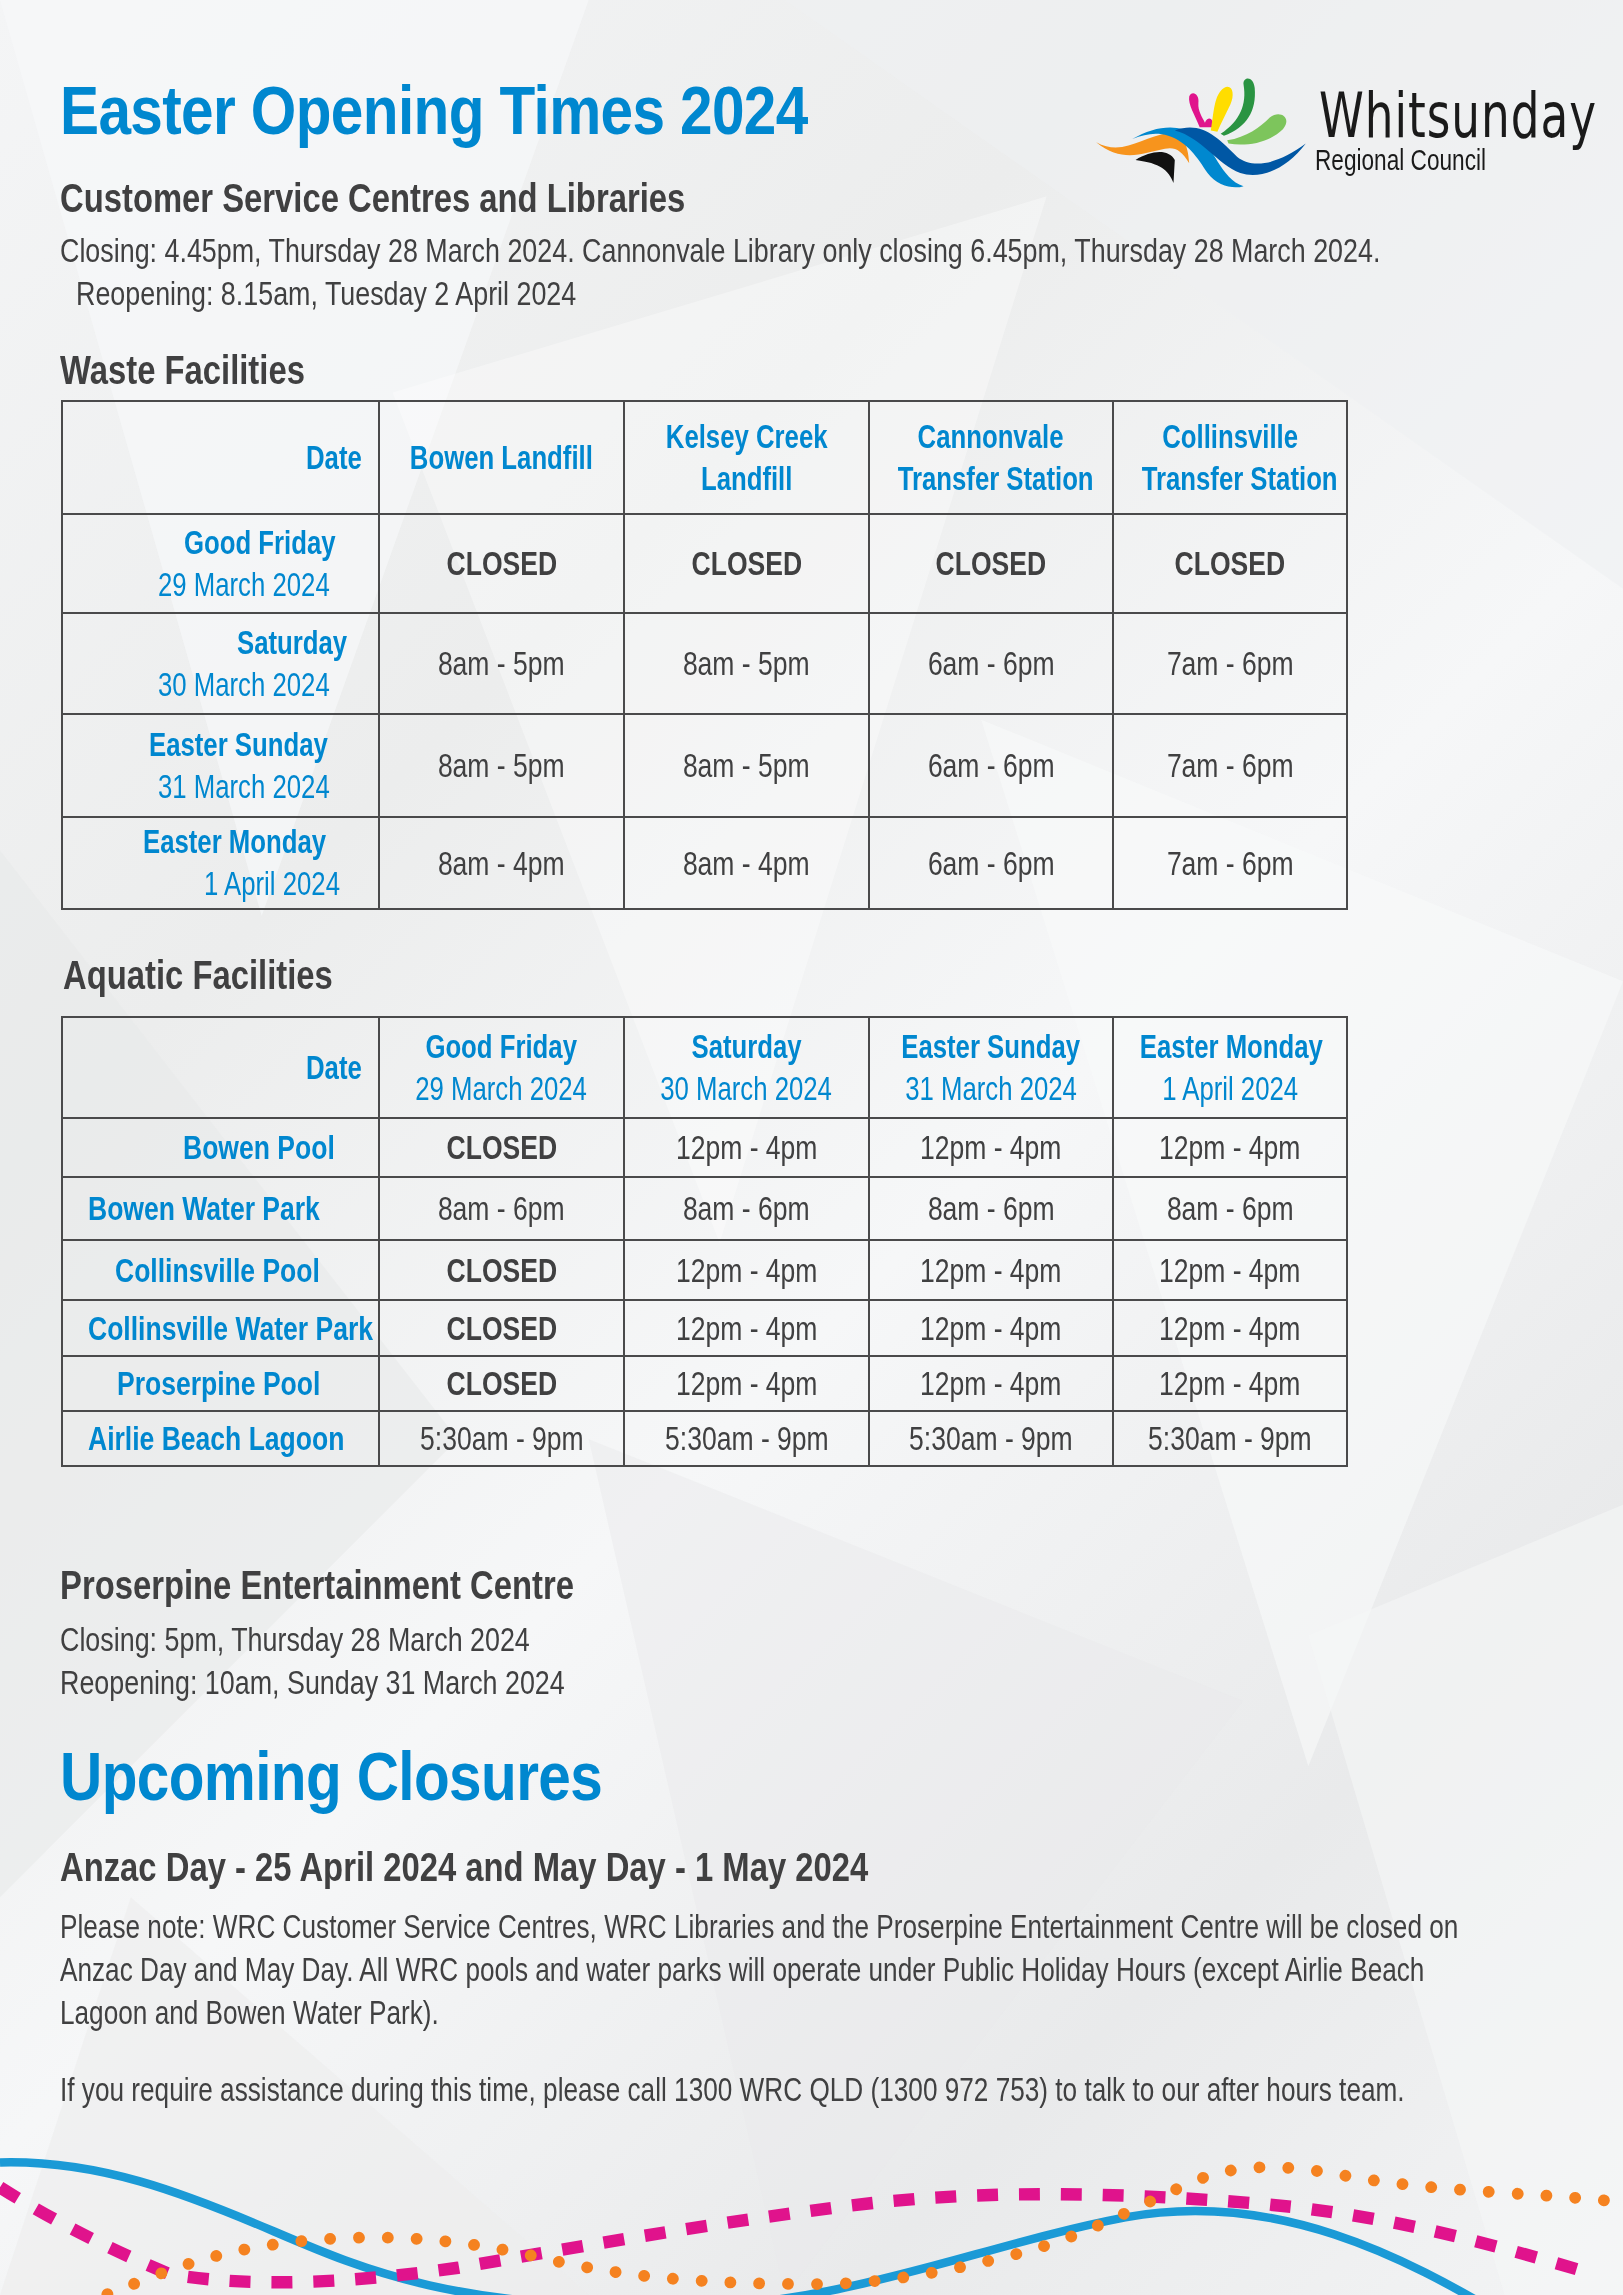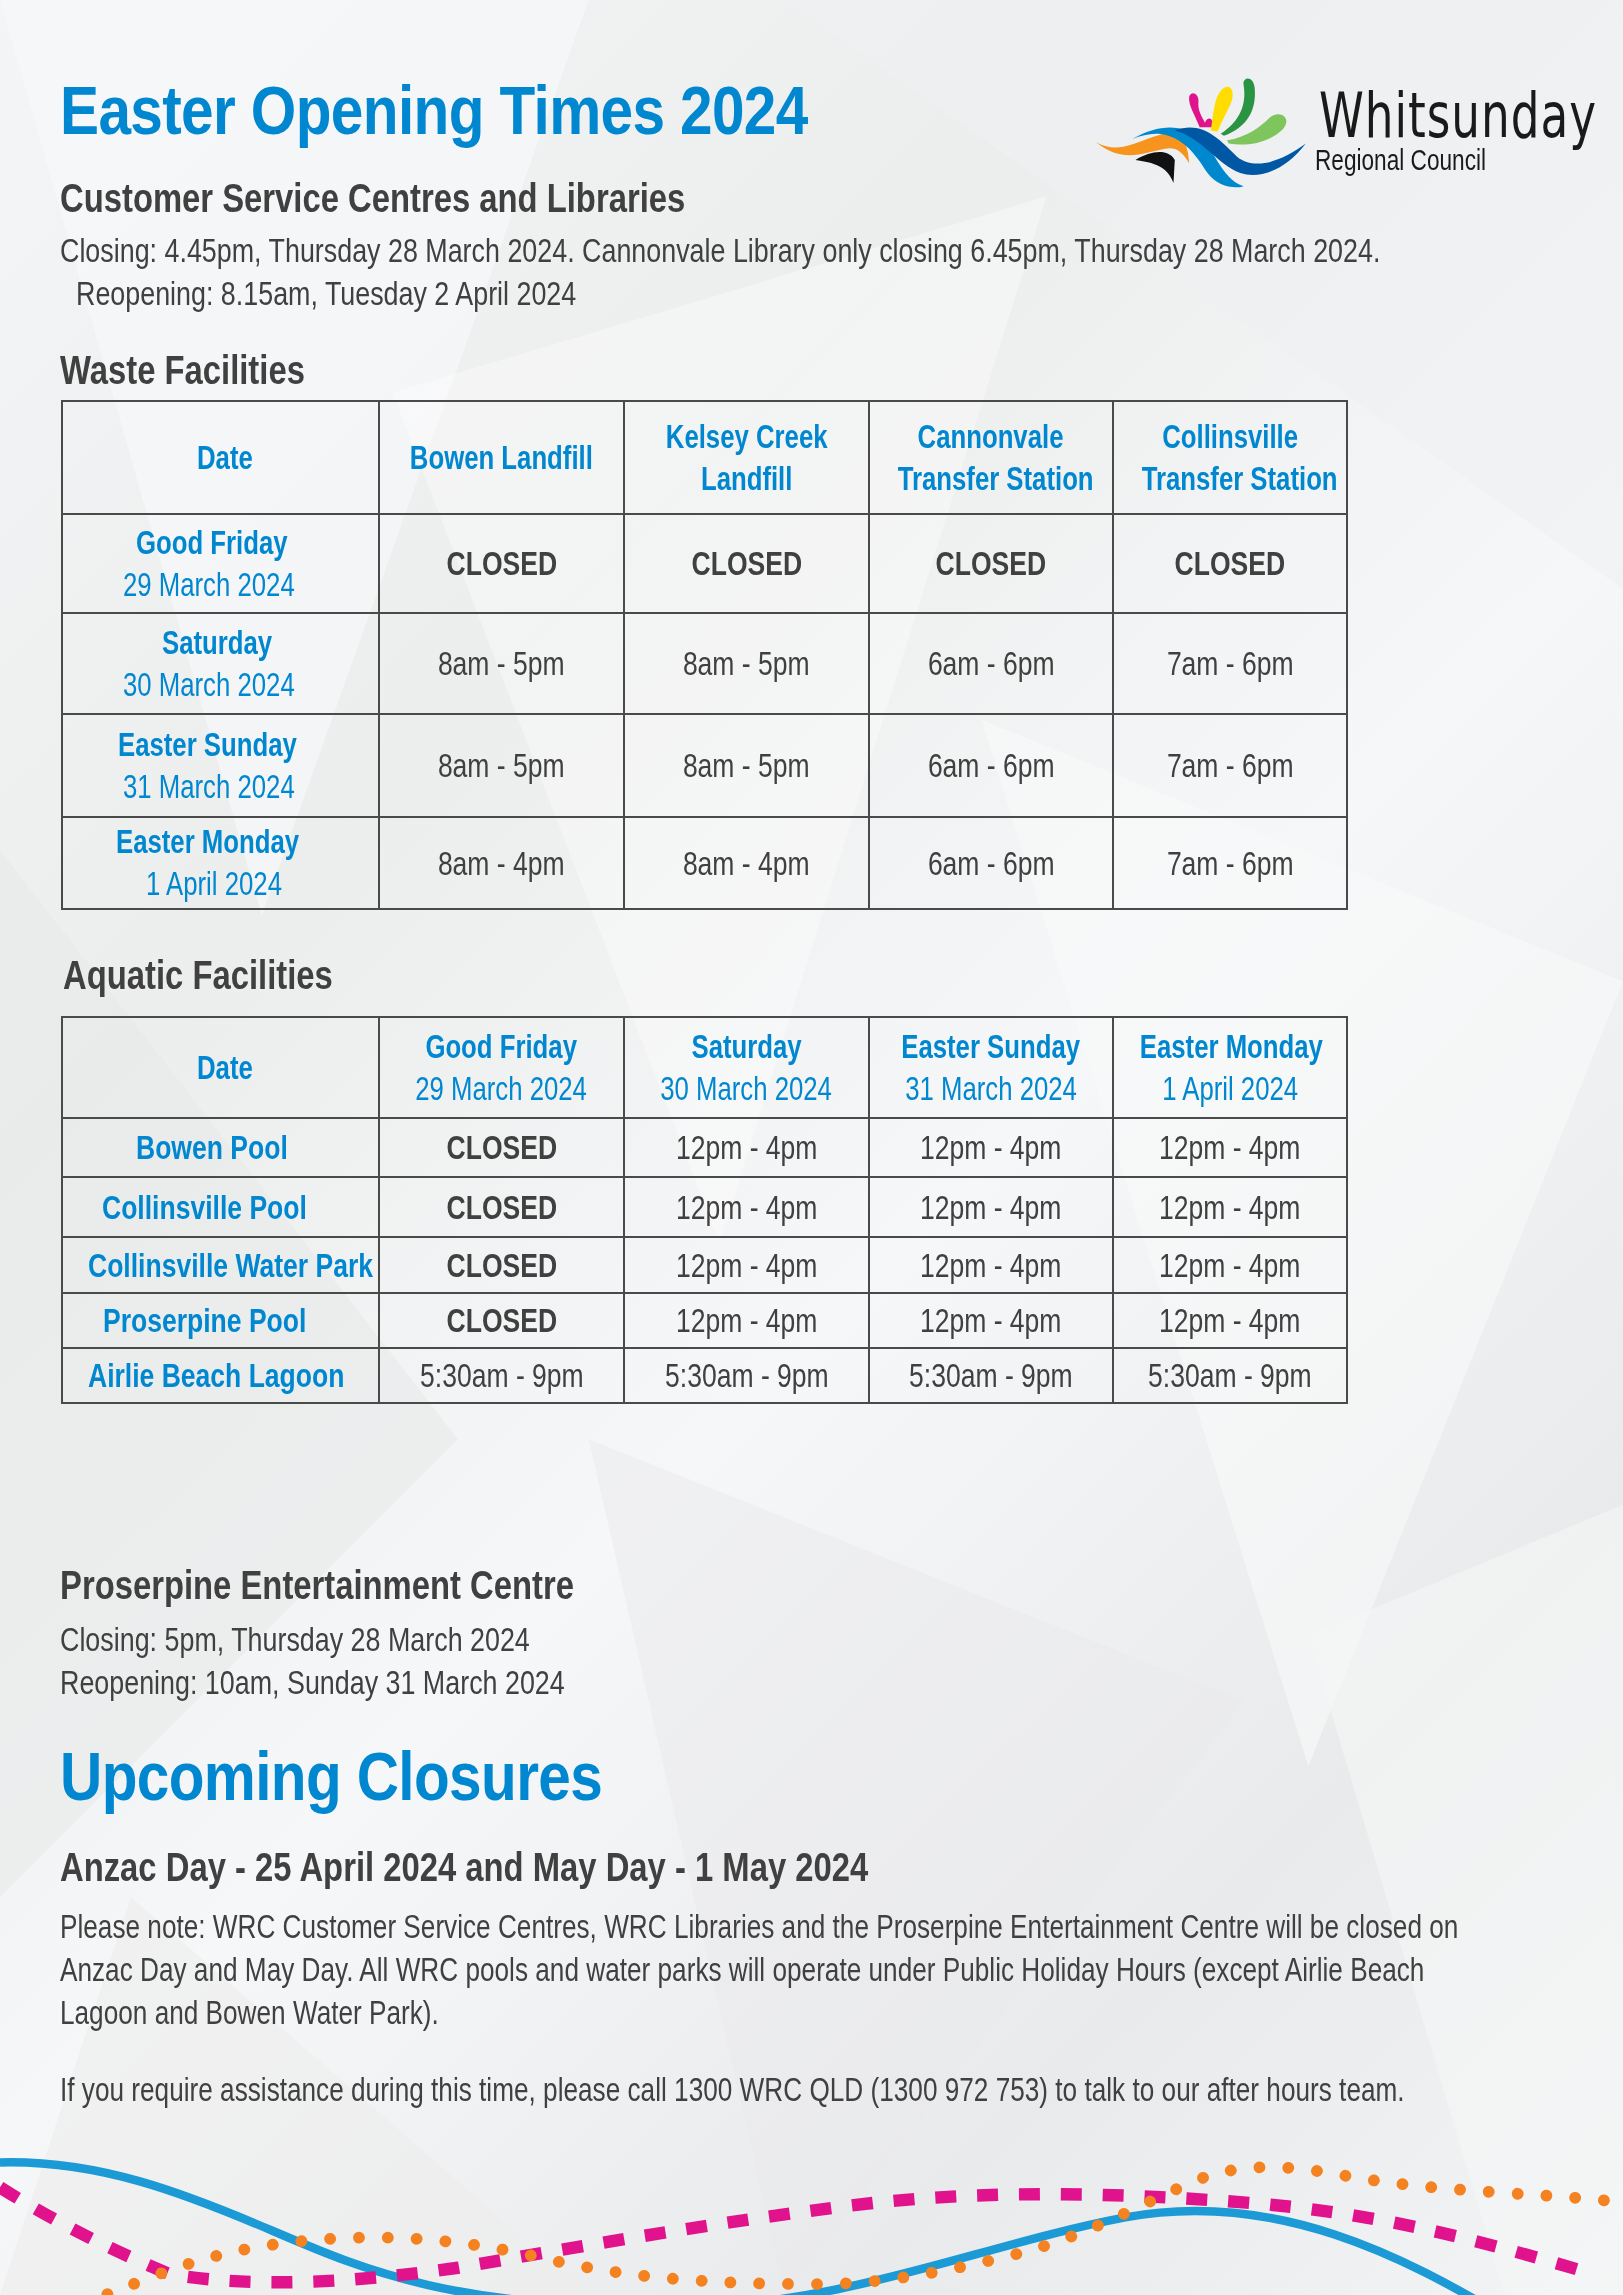--- a/index.html
+++ b/index.html
@@ -19,21 +19,21 @@
   .h2 { font-size: 41px; font-weight: bold; }
   .body-txt { font-size: 34px; line-height: 43px; }
 
   table.grid {
     position: absolute; z-index: 1; border-collapse: collapse; table-layout: fixed;
   }
   table.grid td {
     border: 2.6px solid #4a4a4b; padding: 0; vertical-align: middle; text-align: center;
     overflow: hidden;
   }
-  table.grid td.first { text-align: center; padding-left: 25px; }
+  table.grid td.first { text-align: right; padding-left: 25px; }
   .cell-in { display: inline-block; transform: scaleX(0.78); transform-origin: center center; white-space: nowrap; }
   td.first .cell-in { transform-origin: left center; }
   .hdr { font-size: 33px; font-weight: bold; color: #0087cf; line-height: 42px; }
   .hdr-sub { font-size: 33px; font-weight: normal; color: #0087cf; line-height: 42px; }
   .val { font-size: 34px; color: #404041; }
   .val.closed { font-weight: bold; }
   .rowname { font-size: 34px; font-weight: bold; color: #0087cf; }
 
   .logo-text-1 { font-family: "DejaVu Sans", sans-serif; font-size: 63px; color: #1a1a1a; font-weight: normal; letter-spacing: 1.3px; }
   .logo-text-2 { font-size: 29px; color: #1a1a1a; }
@@ -156,20 +156,27 @@
     <td><span class="cell-in hdr">Easter Sunday</span><br><span class="cell-in hdr-sub">31 March 2024</span></td>
     <td><span class="cell-in hdr">Easter Monday</span><br><span class="cell-in hdr-sub">1 April 2024</span></td>
   </tr>
   <tr style="height:59px;">
     <td class="first"><span class="cell-in rowname">Bowen Pool</span></td>
     <td><span class="cell-in val closed">CLOSED</span></td>
     <td><span class="cell-in val">12pm - 4pm</span></td>
     <td><span class="cell-in val">12pm - 4pm</span></td>
     <td><span class="cell-in val">12pm - 4pm</span></td>
   </tr>
+  <tr style="height:63px;">
+    <td class="first"><span class="cell-in rowname">Bowen Water Park</span></td>
+    <td><span class="cell-in val">8am - 6pm</span></td>
+    <td><span class="cell-in val">8am - 6pm</span></td>
+    <td><span class="cell-in val">8am - 6pm</span></td>
+    <td><span class="cell-in val">8am - 6pm</span></td>
+  </tr>
   <tr style="height:60px;">
     <td class="first"><span class="cell-in rowname">Collinsville Pool</span></td>
     <td><span class="cell-in val closed">CLOSED</span></td>
     <td><span class="cell-in val">12pm - 4pm</span></td>
     <td><span class="cell-in val">12pm - 4pm</span></td>
     <td><span class="cell-in val">12pm - 4pm</span></td>
   </tr>
   <tr style="height:56px;">
     <td class="first"><span class="cell-in rowname">Collinsville Water Park</span></td>
     <td><span class="cell-in val closed">CLOSED</span></td>

